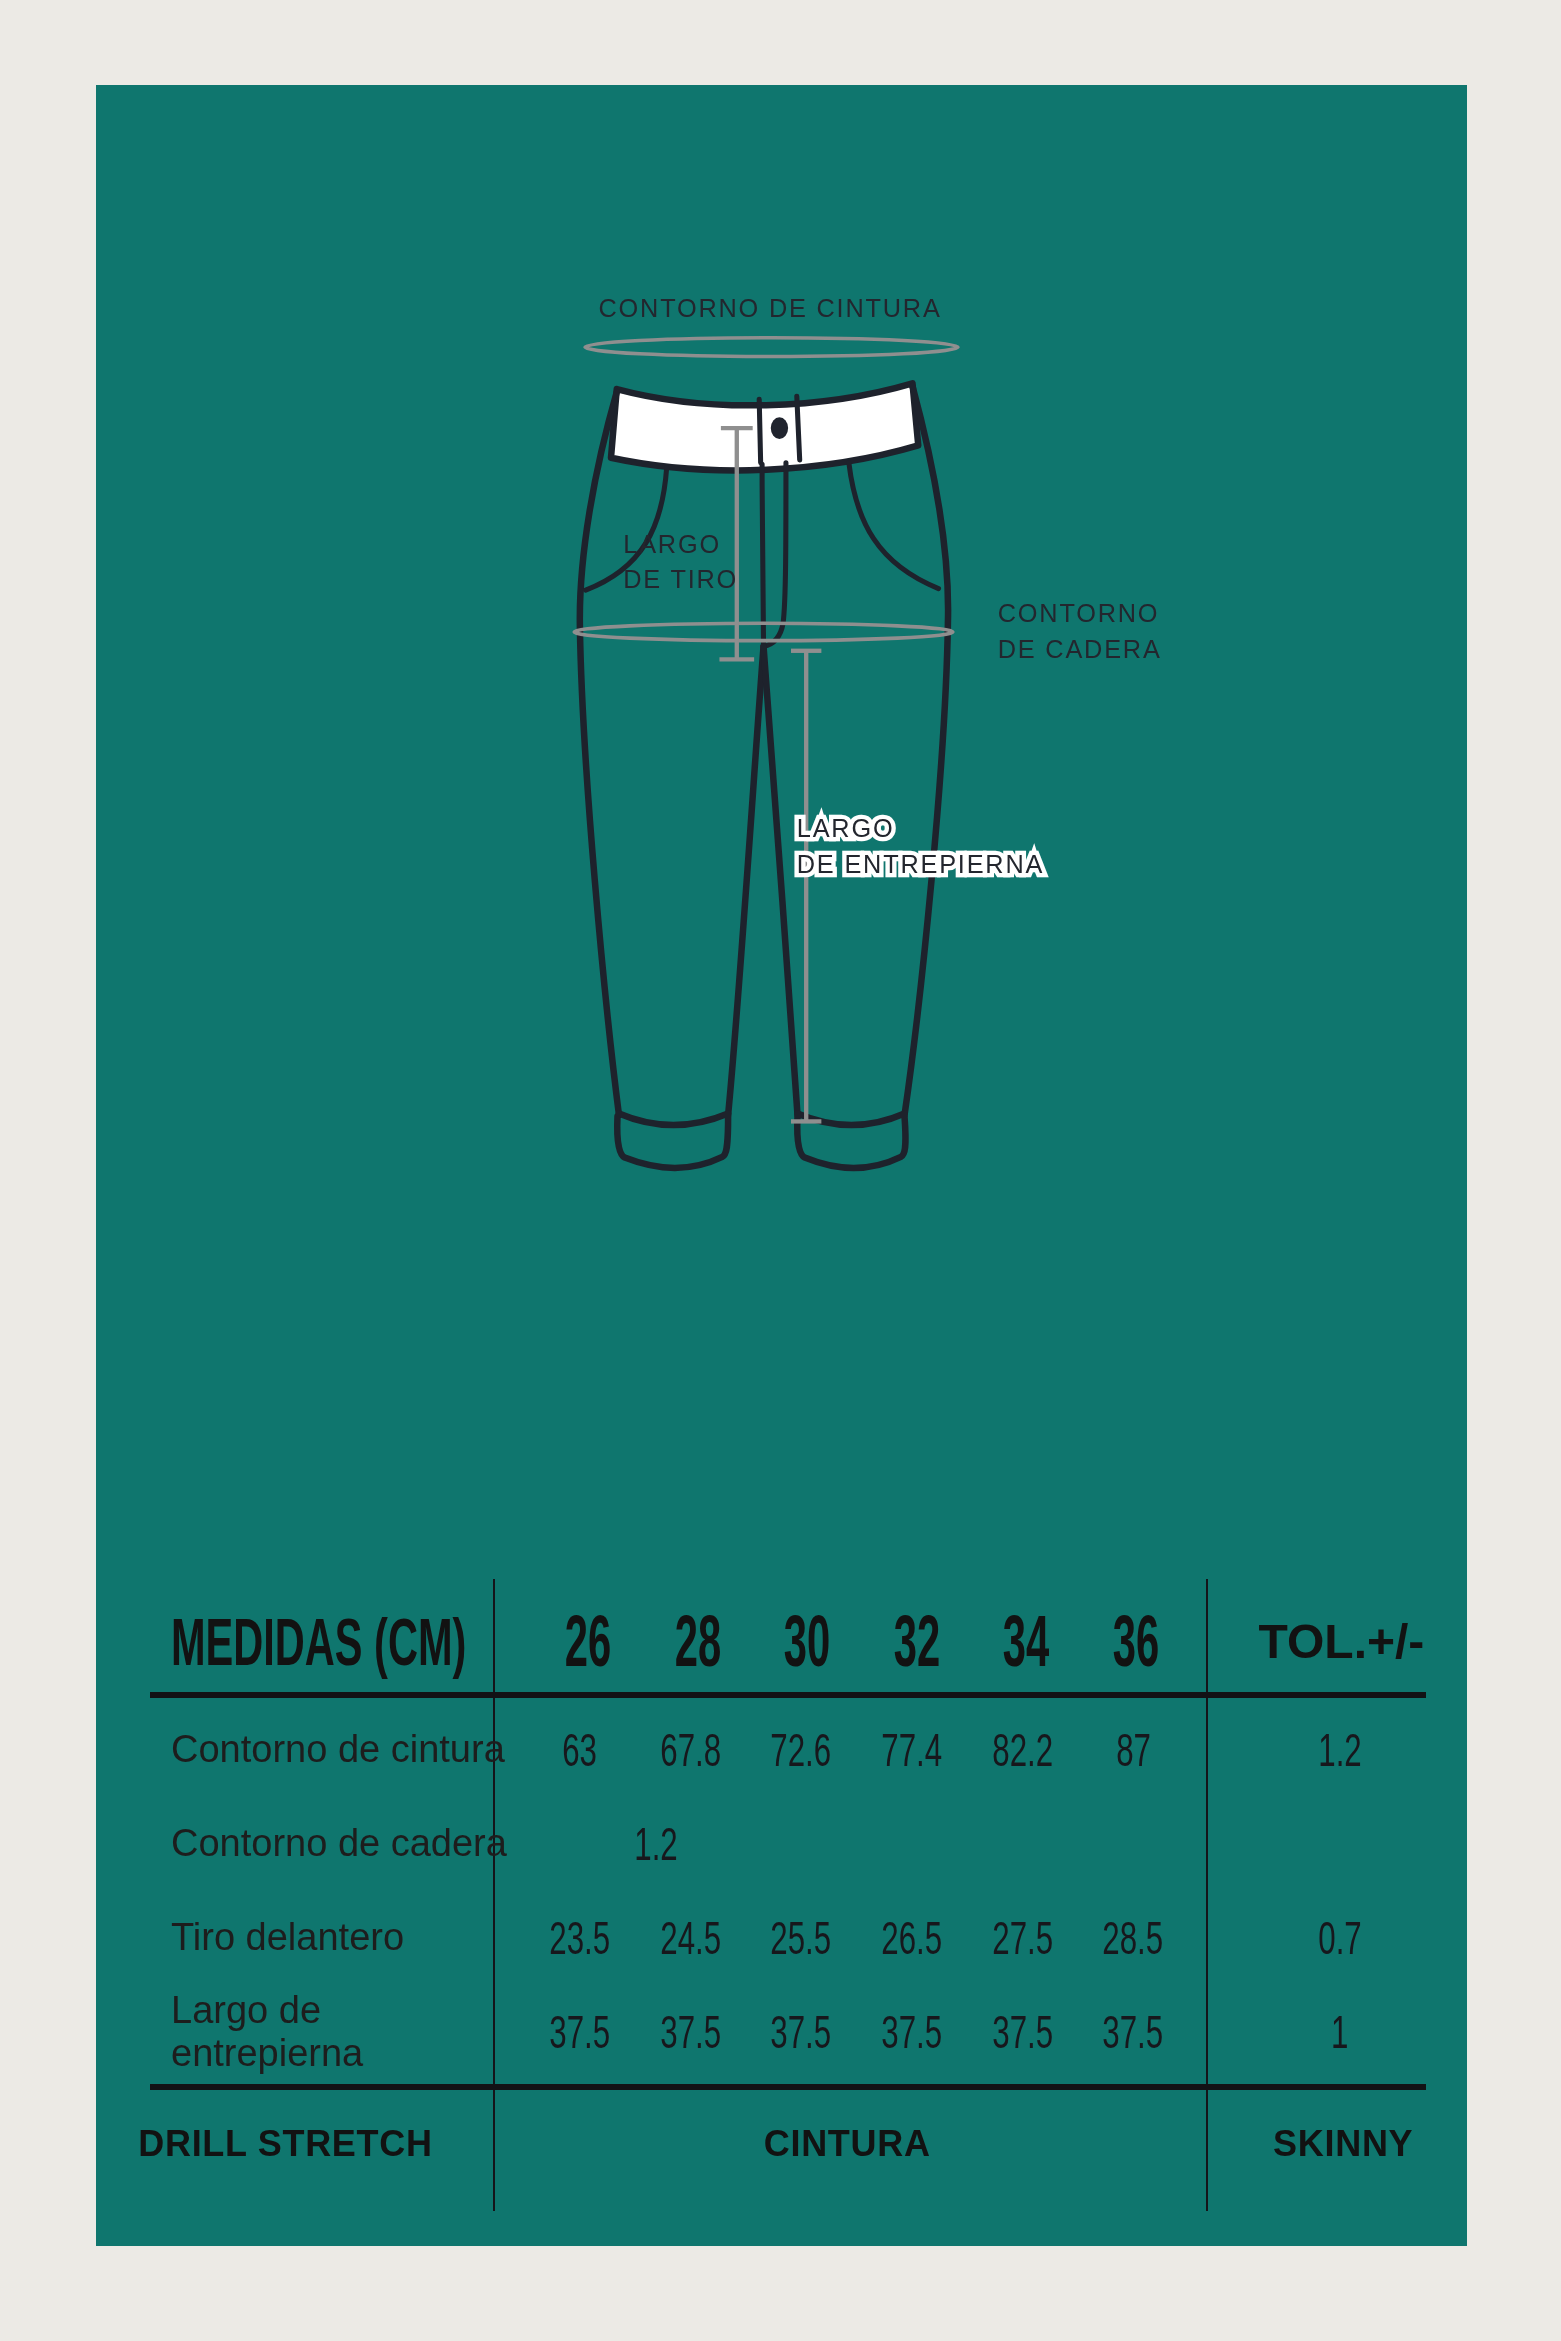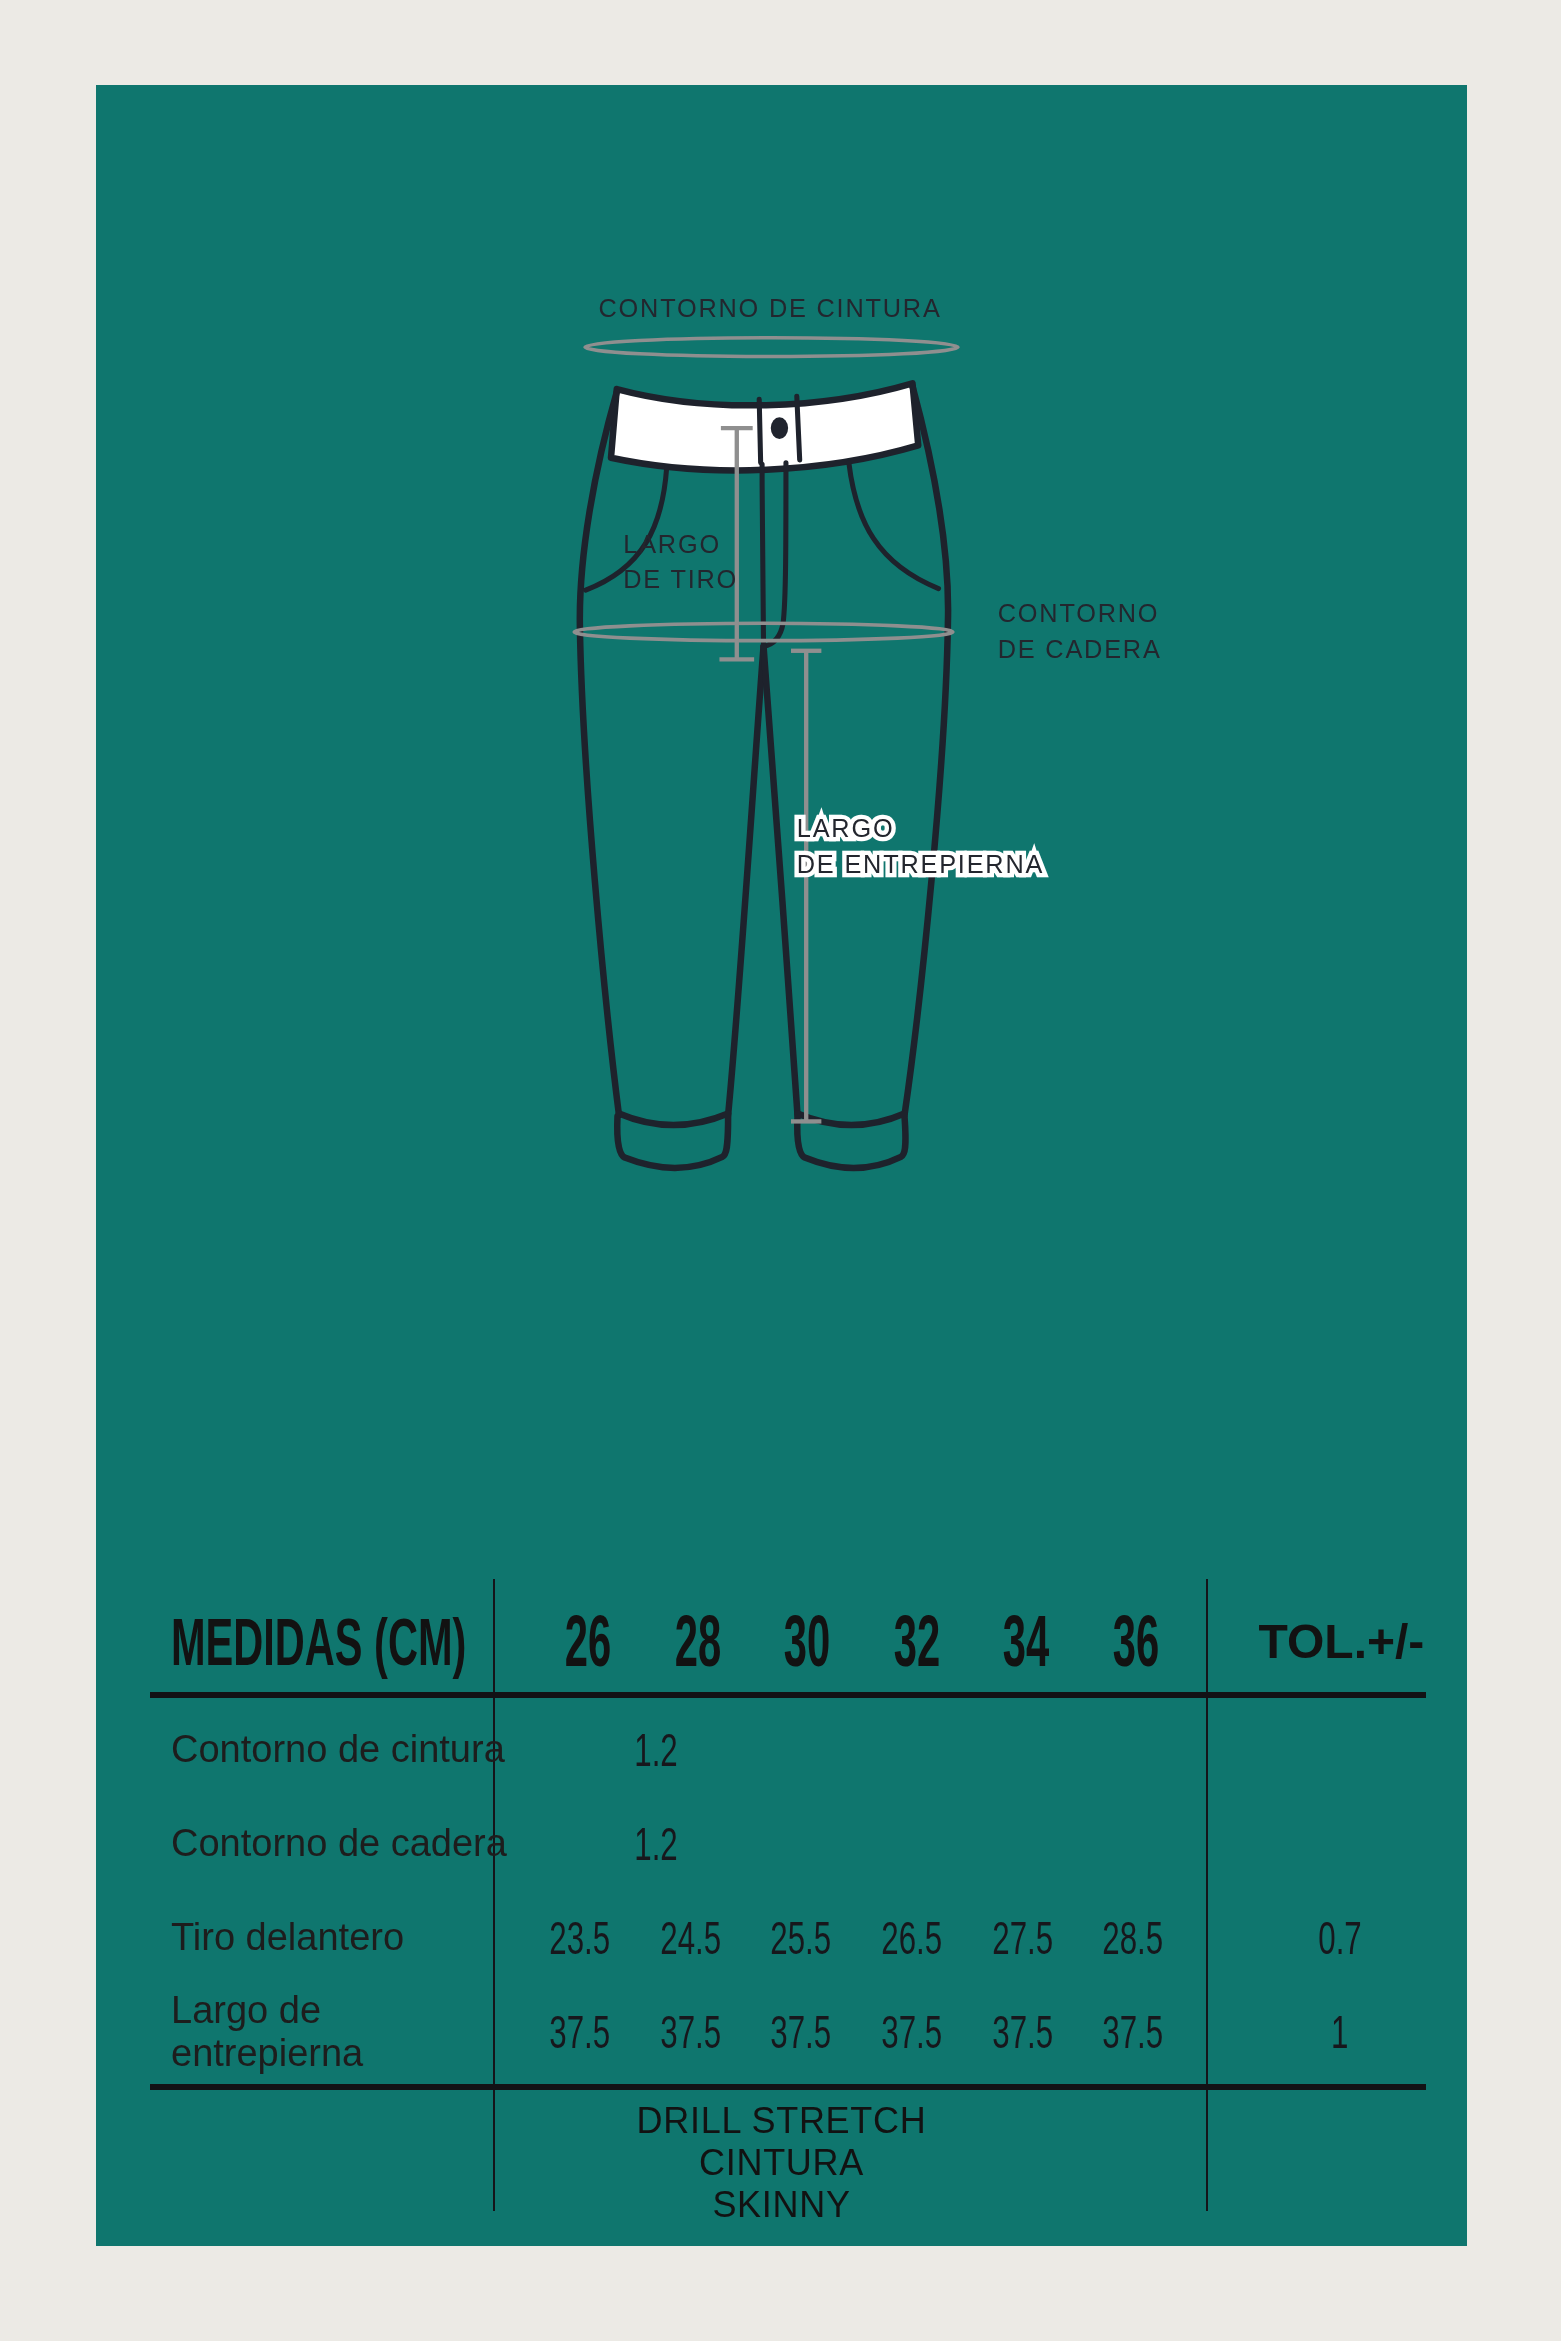--- a/index.html
+++ b/index.html
@@ -33,21 +33,21 @@
   .cond58{display:inline-block;transform:scaleX(0.58);transform-origin:50% 50%;}
   .cond68{display:inline-block;transform:scaleX(0.68);transform-origin:50% 50%;}
   .hdr{top:1498px;height:116px;}
   .hdr .col-label{font-size:67px;font-weight:700;color:#121212;}
   .hdr .cell{font-size:72px;font-weight:700;color:#121212;}
   .hdr .col-tol{font-size:48px;font-weight:700;color:#121212;}
   .drow{height:87px;}
   .drow .col-label{font-size:38px;color:#1D1D1D;}
   .drow .cell,.drow .col-tol{font-size:46px;color:#17171C;}
   .r1{top:1621px}.r2{top:1715px}.r3{top:1809px}.r4{top:1903px}
-  .frow{top:2015px;height:87px;font-weight:400;color:#121212;flex-direction:column;}
+  .frow{top:2015px;height:87px;font-weight:700;color:#121212;}
   .frow .fc1{width:398px;text-align:center;font-size:36px;letter-spacing:0.7px;}
   .frow .fc2{width:782px;text-align:center;font-size:36px;letter-spacing:0.7px;}
   .frow .fc3{width:260px;text-align:center;font-size:36px;letter-spacing:0.7px;}
 </style>
 </head>
 <body>
 
 <div class="card">
 
   <svg class="diagram" viewBox="0 0 1000 1350">
@@ -118,20 +118,28 @@
       <div class="cell"><span class="cond58">34</span></div>
       <div class="cell"><span class="cond58">36</span></div>
     </div>
     <div class="col-tol">
       <span>TOL.+/-</span>
     </div>
   </div>
 
   <div class="trow drow r1">
     <div class="col-label">Contorno de cintura</div>
+    <div class="col-vals">
+      <div class="cell"><span class="cond68">63</span></div>
+      <div class="cell"><span class="cond68">67.8</span></div>
+      <div class="cell"><span class="cond68">72.6</span></div>
+      <div class="cell"><span class="cond68">77.4</span></div>
+      <div class="cell"><span class="cond68">82.2</span></div>
+      <div class="cell"><span class="cond68">87</span></div>
+    </div>
     <div class="col-tol"><span class="cond68">1.2</span></div>
   </div>
 
   <div class="trow drow r2">
     <div class="col-label">Contorno de cadera</div>
     <div class="col-tol"><span class="cond68">1.2</span></div>
   </div>
 
   <div class="trow drow r3">
     <div class="col-label">Tiro delantero</div>

